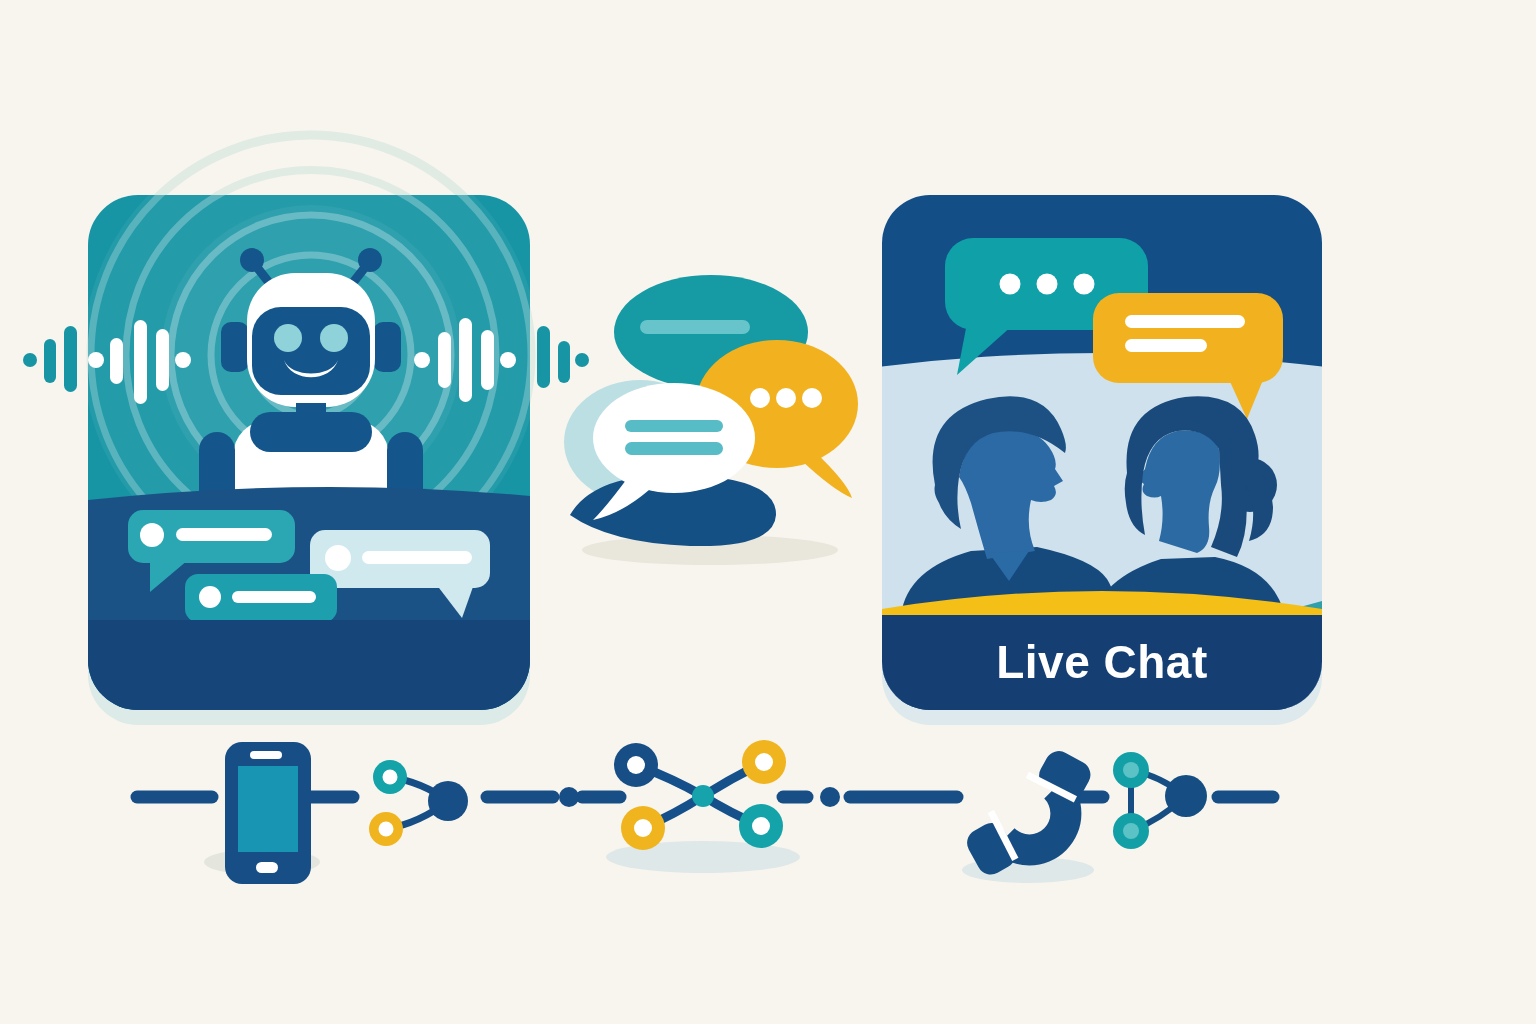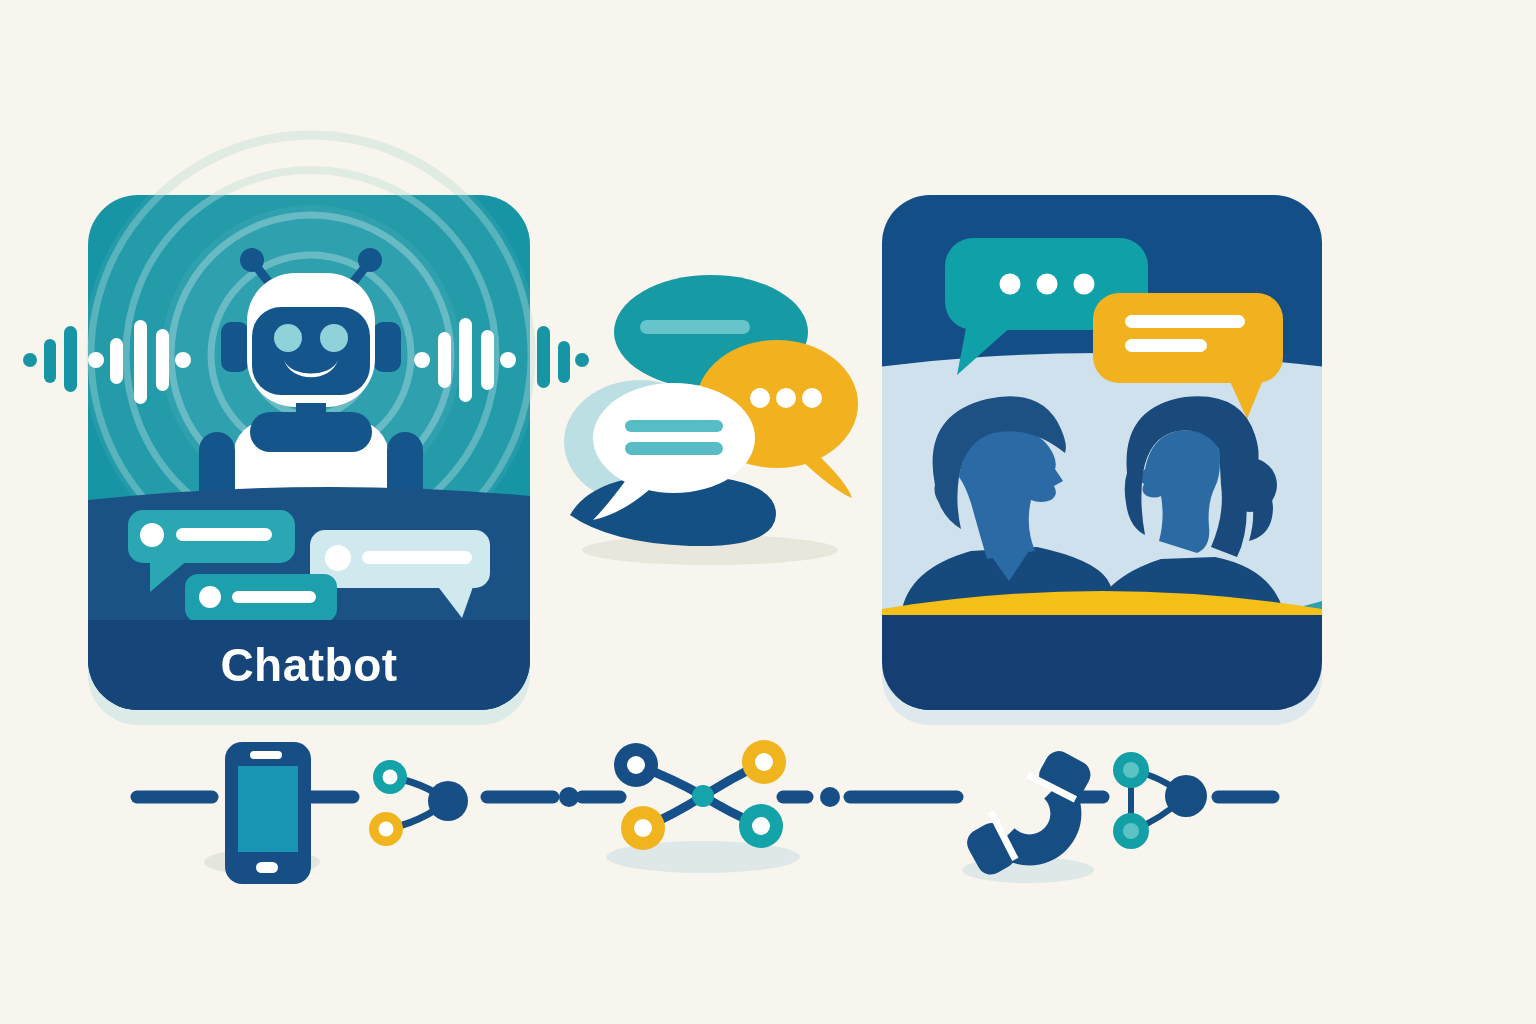--- a/index.html
+++ b/index.html
@@ -103,21 +103,20 @@
     <g fill="#1795a4">
       <circle cx="30" cy="240" r="7"></circle>
       <rect x="44" y="219" width="12" height="44" rx="6"></rect>
       <rect x="64" y="206" width="13" height="66" rx="6.5"></rect>
       <rect x="537" y="206" width="13" height="62" rx="6.5"></rect>
       <rect x="558" y="221" width="12" height="42" rx="6"></rect>
       <circle cx="582" cy="240" r="7"></circle>
     </g>
   </svg>
 
-  <div class="card-label" style="left:88px;top:622px;width:442px;height:86px">Chatbot</div>
 
   <svg class="layer" style="left:555px;top:250px" width="335" height="330" viewBox="0 0 335 330">
     <ellipse cx="155" cy="300" rx="128" ry="15" fill="#e9e6dc"></ellipse>
     <g>
       <ellipse cx="156" cy="82" rx="97" ry="57" fill="#169aa4"></ellipse>
       <rect x="85" y="70" width="110" height="14" rx="7" fill="#66c4ca"></rect>
     </g>
     <g>
       <path d="M258 200 Q 292 232 297 248 Q 278 240 246 210 Z" fill="#f2b21f"></path>
       <ellipse cx="222" cy="154" rx="81" ry="64" fill="#f2b21f"></ellipse>
@@ -174,20 +173,21 @@
         <circle cx="375" cy="300" r="27" fill="#1a4a7c"></circle>
         <path d="M 252 288 Q 246 222 310 212 Q 366 206 380 250 Q 386 268 382 284 Q 396 296 398 322 Q 398 350 374 356 Q 384 322 370 298 Q 376 344 362 372 L 336 362 Q 350 330 346 300 L 344 264 Q 330 242 302 246 Q 274 252 268 288 Q 264 318 270 350 Q 254 342 251 318 Q 248 300 252 288 Z" fill="#1a4a7c"></path>
       </g>
 
       <path d="M 418 424 L 447 416 L 447 431 L 418 431 Z" fill="#2f9faa"></path>
       <path d="M 7 424 Q 227 388 447 424 L 447 433 L 7 433 Z" fill="#f4bf17"></path>
       <path d="M7 430 L447 430 L447 477 Q447 525 399 525 L55 525 Q7 525 7 477 Z" fill="#153f72"></path>
     </g>
   </svg>
 
+  <div class="card-label" style="left:882px;top:617px;width:440px;height:90px">Live Chat</div>
 
   <svg class="layer" style="left:120px;top:730px" width="1170" height="165" viewBox="0 0 1170 165">
 
     <g stroke="#174e85" stroke-width="13" stroke-linecap="round">
       <path d="M17 67 H92"></path>
       <path d="M188 67 H233"></path>
       <path d="M367 67 H433"></path>
       <path d="M462 67 H500"></path>
       <path d="M663 67 H687"></path>
       <path d="M730 67 H837"></path>

